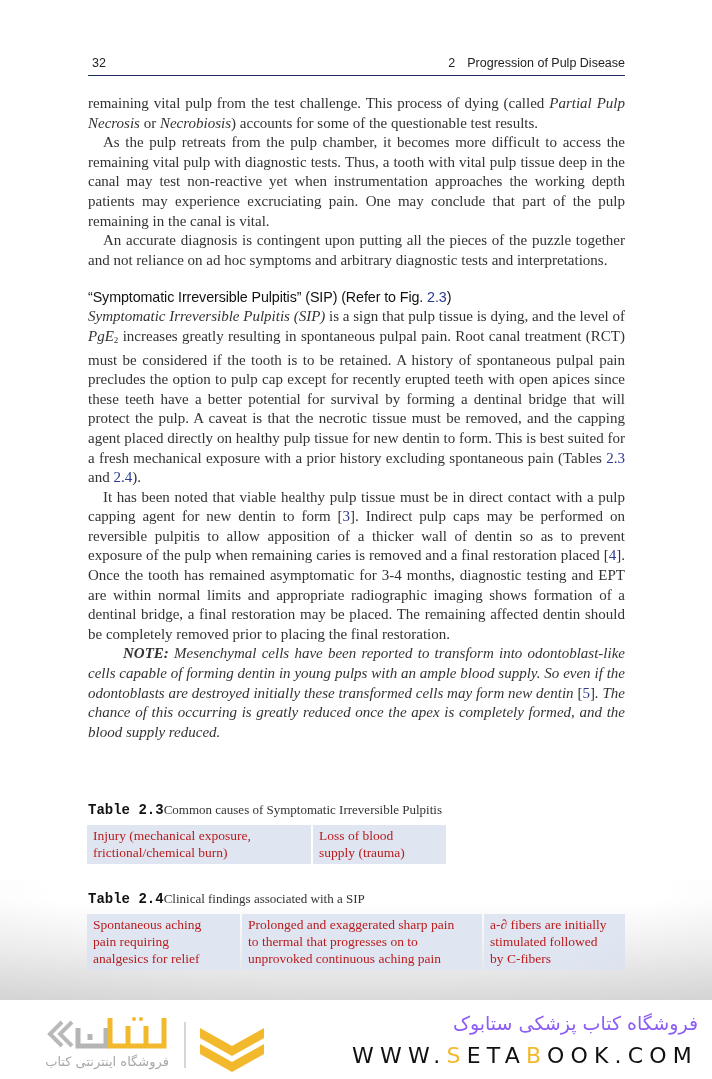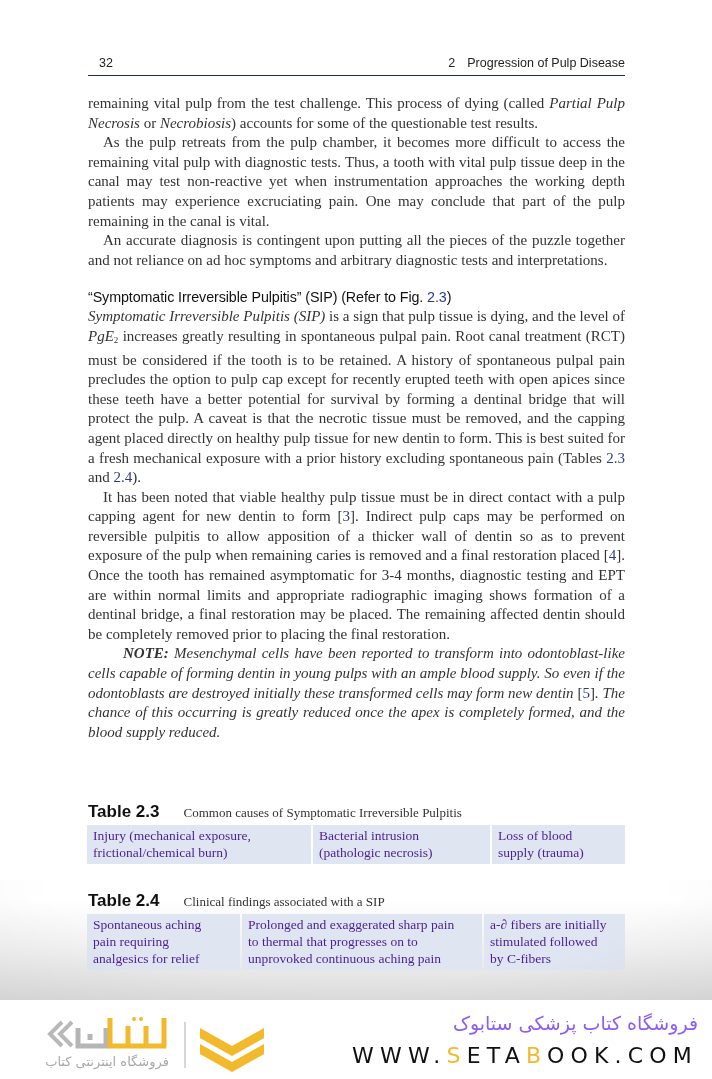--- a/index.html
+++ b/index.html
@@ -16,48 +16,48 @@
   .page::after {
     content: ""; position: absolute; left: 0; right: 0; top: 880px; bottom: 0;
     background: radial-gradient(ellipse at 50% 0%, rgba(255,255,255,0) 60%, rgba(0,0,0,0.04) 100%);
     pointer-events: none;
   }
   .running-head {
     position: absolute; left: 88px; top: 55px; width: 537px; height: 20px;
     font-family: "Liberation Sans", sans-serif; font-size: 12.5px; color: #222;
     border-bottom: 1.5px solid #1e2c5a;
   }
-  .running-head .pnum { position: absolute; left: 11px; top: 1px; }
+  .running-head .pnum { position: absolute; left: 4px; top: 1px; }
   .running-head .chap { position: absolute; right: 0; top: 1px; }
   .running-head .chap .cnum { margin-right: 12px; }
   .body-text {
     position: absolute; left: 88px; top: 94px; width: 537px;
     font-size: 15px; line-height: 19.6px; text-align: justify;
     color: #333;
   }
   .body-text p { margin: 0; text-indent: 0; }
   .body-text p.ind { text-indent: 15px; }
   .body-text .ref { color: #2b3a8f; }
   .heading {
     font-family: "Liberation Sans", sans-serif; font-size: 14.3px;
     color: #111; margin: 18px 0 0 0; line-height: 19px; letter-spacing: -0.1px;
   }
   .heading .ref { color: #2b3a8f; }
   .note-label { font-weight: bold; font-style: italic; margin-left: 20px; }
   .sub { font-size: 9px; vertical-align: -2px; font-style: normal; }
   .tbl-cap {
     position: absolute; left: 88px; font-size: 13px; color: #333;
   }
-  .tbl-cap .tlabel { font-family: Liberation Sans, sans-serif; font-weight: bold; font-size: 17px; color: #111; margin-right: 24px; }
+  .tbl-cap .tlabel { font-family: Liberation Mono, monospace; font-weight: bold; font-size: 14px; color: #111; margin-right: 0; }
   .tbl {
     position: absolute; left: 87px; width: 538px; display: flex; gap: 2px;
   }
   .tbl .cell {
     background: #dfe5f1; padding: 2px 14px 3px 6px;
-    font-size: 13.5px; line-height: 17px; color: #4c1d95; box-sizing: border-box;
+    font-size: 13.5px; line-height: 17px; color: #b91c1c; box-sizing: border-box;
   }
   .footer {
     position: absolute; left: 0; top: 1000px; width: 712px; height: 79px; background: #ffffff;
   }
   .logo { position: absolute; left: 30px; top: 14px; width: 245px; height: 60px; margin-left: 12px; }
   .fa-line {
     position: absolute; right: 14px; top: 12px; font-family: "DejaVu Sans", sans-serif;
     font-size: 19px; color: #8b5cf6; direction: rtl; margin-left: 24px;
   }
   .url {
@@ -90,21 +90,20 @@
     <p class="ind"><span>It has been noted that viable healthy pulp tissue must be in direct contact with a pulp capping agent for new dentin to form [</span><span class="ref">3</span><span>]. Indirect pulp caps may be performed on reversible pulpitis to allow apposition of a thicker wall of dentin so as to prevent exposure of the pulp when remaining caries is removed and a final restoration placed [</span><span class="ref">4</span><span>]. Once the tooth has remained asymptomatic for 3-4 months, diagnostic testing and EPT are within normal limits and appropriate radiographic imaging shows formation of a dentinal bridge, a final restoration may be placed. The remaining affected dentin should be completely removed prior to placing the final restoration.</span></p>
 
     <p class="ind"><span class="note-label">NOTE:</span><i> Mesenchymal cells have been reported to transform into odontoblast-like cells capable of forming dentin in young pulps with an ample blood supply. So even if the odontoblasts are destroyed initially these transformed cells may form new dentin </i><span>[</span><span class="ref">5</span><span>]</span><i>. The chance of this occurring is greatly reduced once the apex is completely formed, and the blood supply reduced.</i></p>
   </div>
 
   <div class="tbl-cap" style="top:802px;">
     <span class="tlabel">Table 2.3</span><span>Common causes of Symptomatic Irreversible Pulpitis</span>
   </div>
   <div class="tbl" style="top:825px;">
     <div class="cell" style="width:224px;">Injury (mechanical exposure, frictional/chemical burn)</div>
-    <div class="cell" style="width:177px;">Bacterial intrusion (pathologic necrosis)</div>
     <div class="cell" style="width:133px;">Loss of blood supply (trauma)</div>
   </div>
 
   <div class="tbl-cap" style="top:891px;">
     <span class="tlabel">Table 2.4</span><span>Clinical findings associated with a SIP</span>
   </div>
   <div class="tbl" style="top:914px;">
     <div class="cell" style="width:153px;">Spontaneous aching pain requiring analgesics for relief</div>
     <div class="cell" style="width:240px;">Prolonged and exaggerated sharp pain to thermal that progresses on to unprovoked continuous aching pain</div>
     <div class="cell" style="width:141px;">a-∂ fibers are initially stimulated followed by C-fibers</div>

